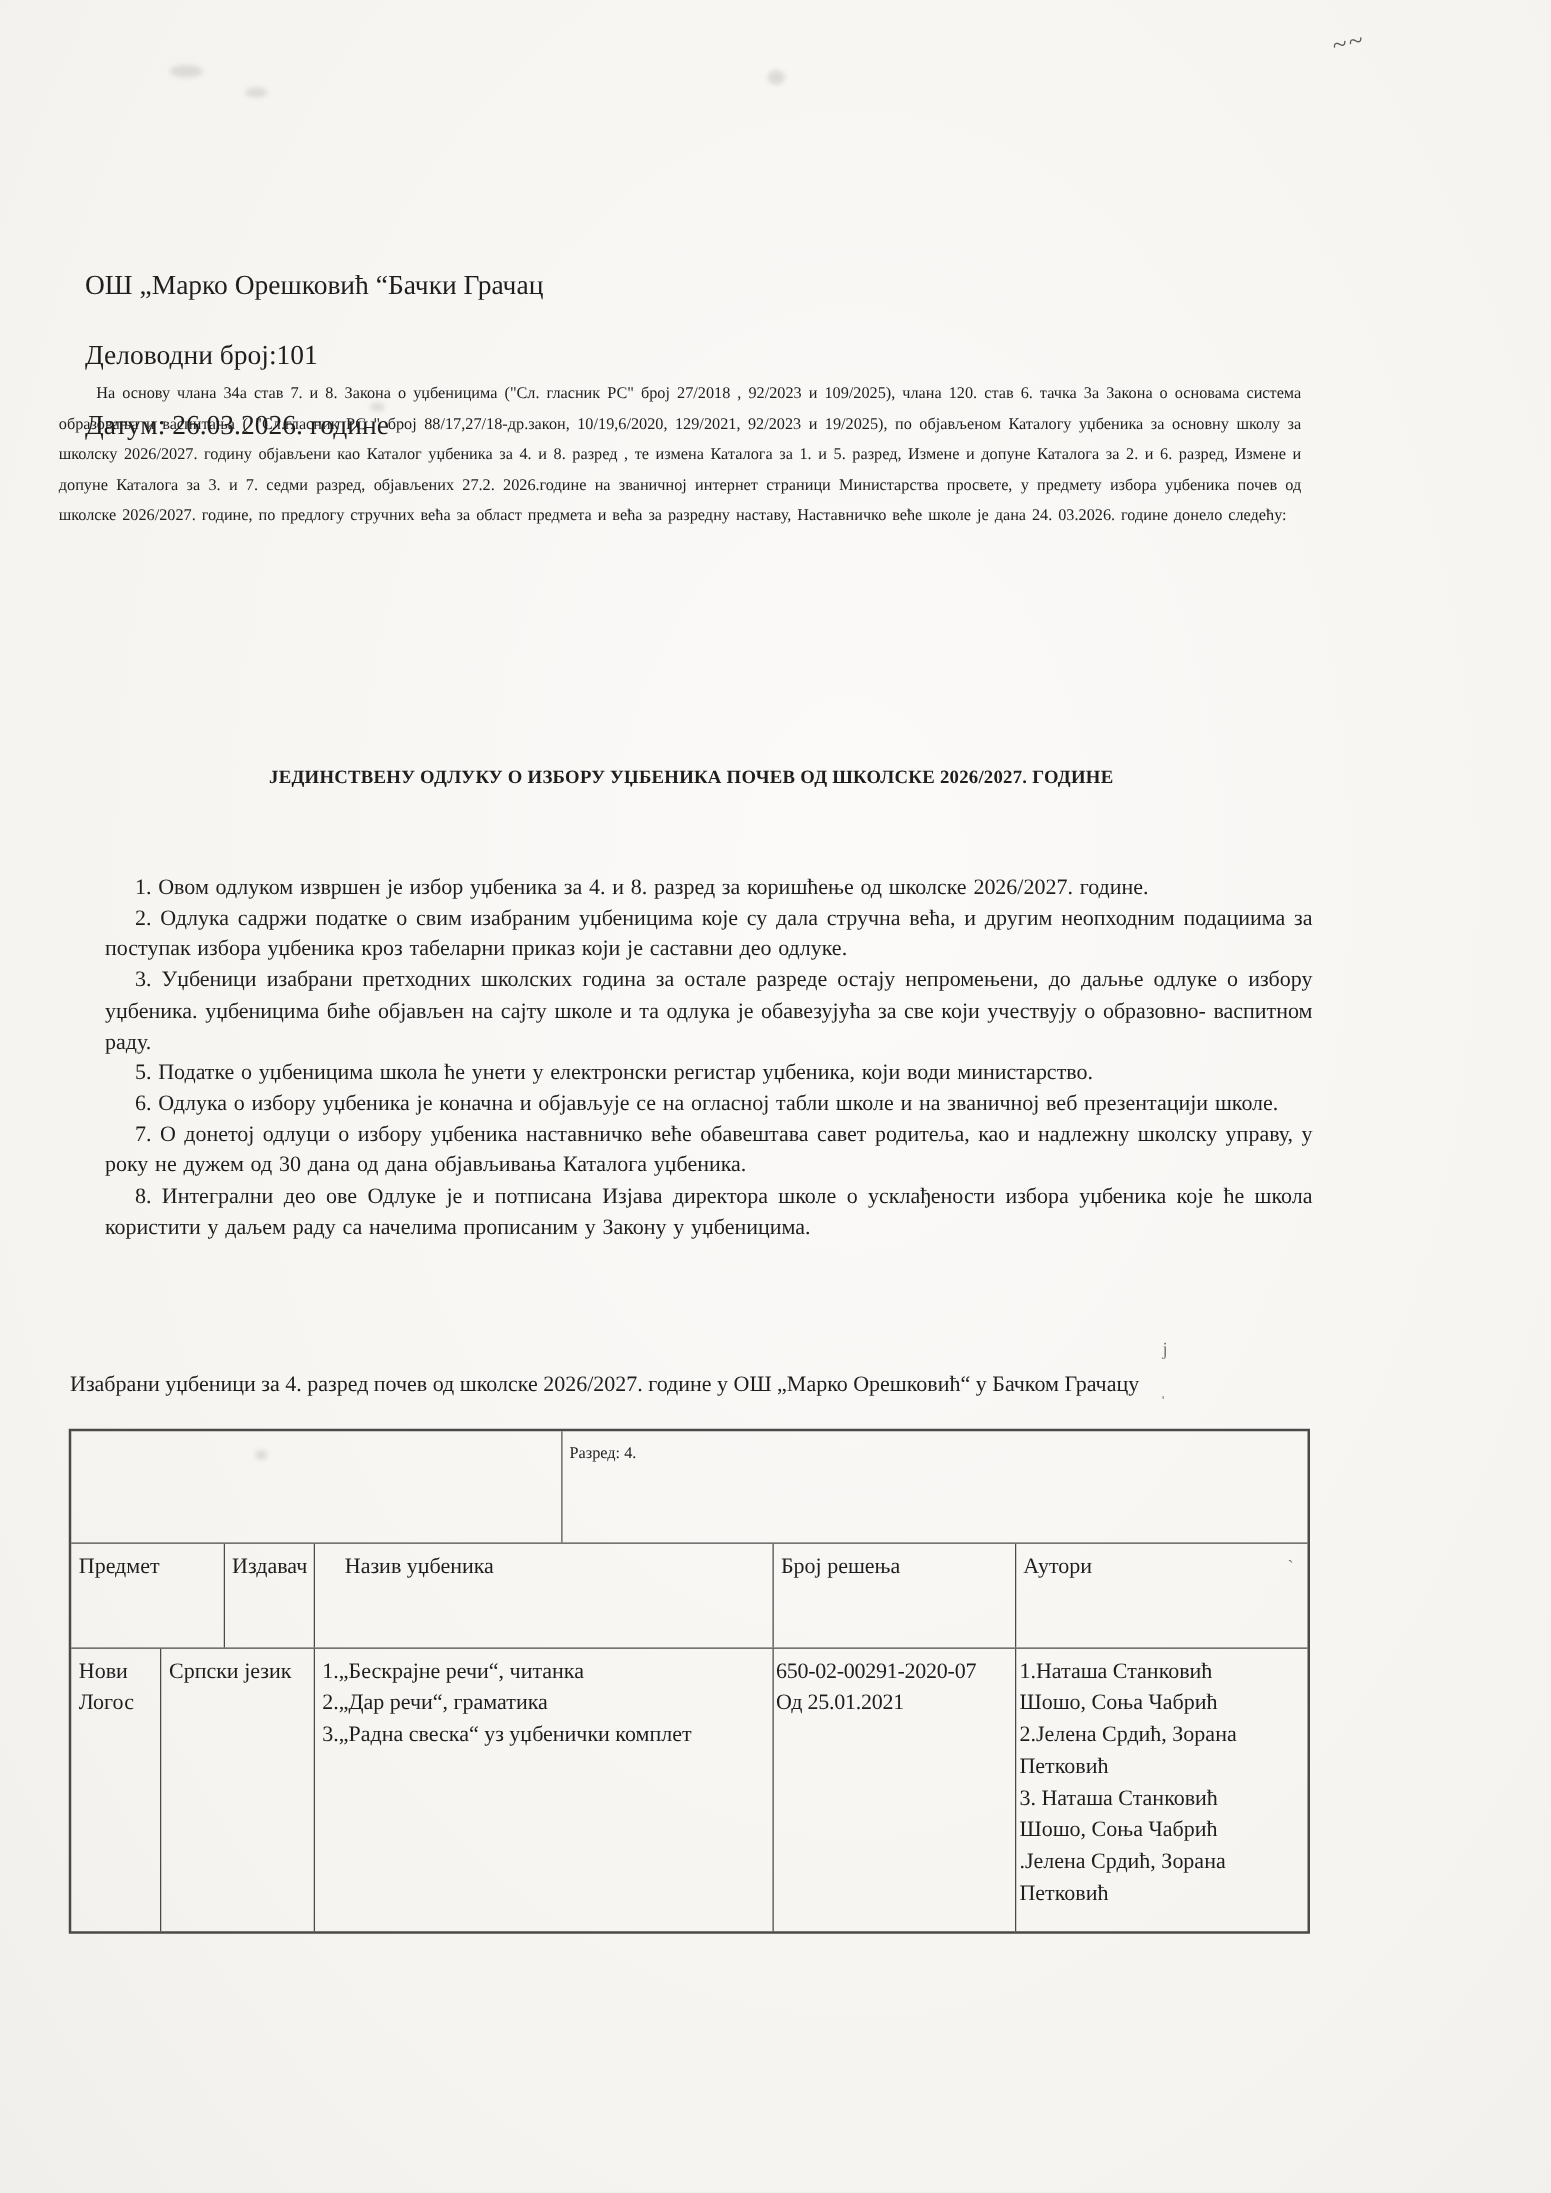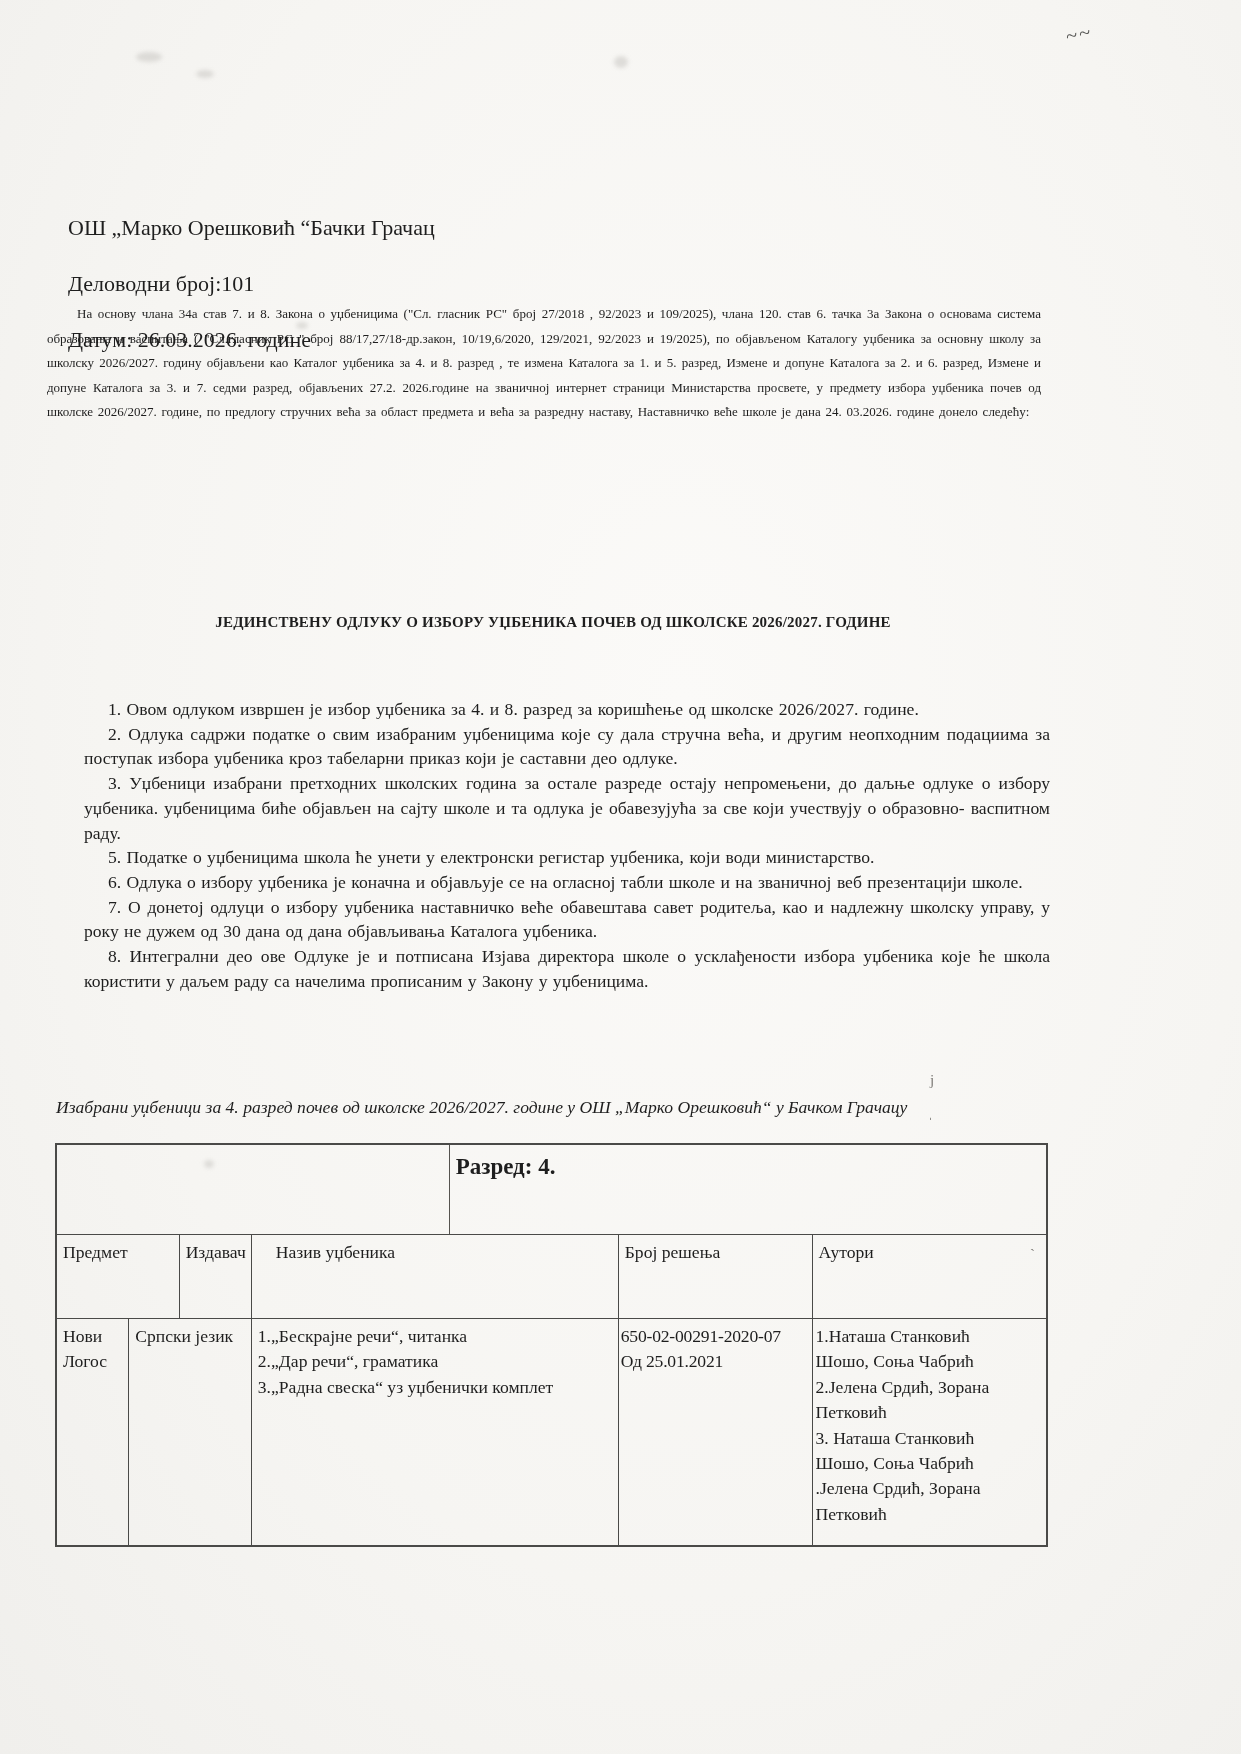--- a/index.html
+++ b/index.html
@@ -33,30 +33,29 @@
   .items { position: absolute; left: 56px; top: 697px; width: 994px; }
   .item {
     font-size: 17.6px; line-height: 24.7px;
     text-align: justify; text-indent: 24px;
     word-spacing: 1px;
     margin-left: 28px;
   }
   .table-intro {
     position: absolute; left: 56px; top: 1097px; width: 1010px;
     font-size: 17.6px;
-    font-style: italic;
   }
   .books-table {
     position: absolute; left: 55px; top: 1143px; width: 993px;
     border: 2px solid #4a4a48;
     font-size: 17.6px;
   }
   .caption-row { display: flex; height: 90px; border-bottom: 1px solid #4a4a48; }
   .caption-spacer { width: 39.7%; border-right: 1px solid #55534f; }
-  .caption-cell { flex: 1; padding: 9px 0 0 6px; font-weight: bold; font-size: 23px; }
+  .caption-cell { flex: 1; padding: 9px 0 0 6px; font-weight: normal; font-size: 13px; }
   .head-row { display: flex; height: 84px; border-bottom: 1px solid #4a4a48; justify-content: center; }
   .data-row { display: flex; min-height: 226px; }
   .c1 { width: 12.4%; }
   .c2 { width: 7.3%; }
   .c3 { width: 37.1%; }
   .c4 { width: 19.6%; }
   .c5 { width: 23.6%; }
   .cell {
     padding: 5px 3px 4px 6px;
     border-right: 1px solid #4a4a48;

